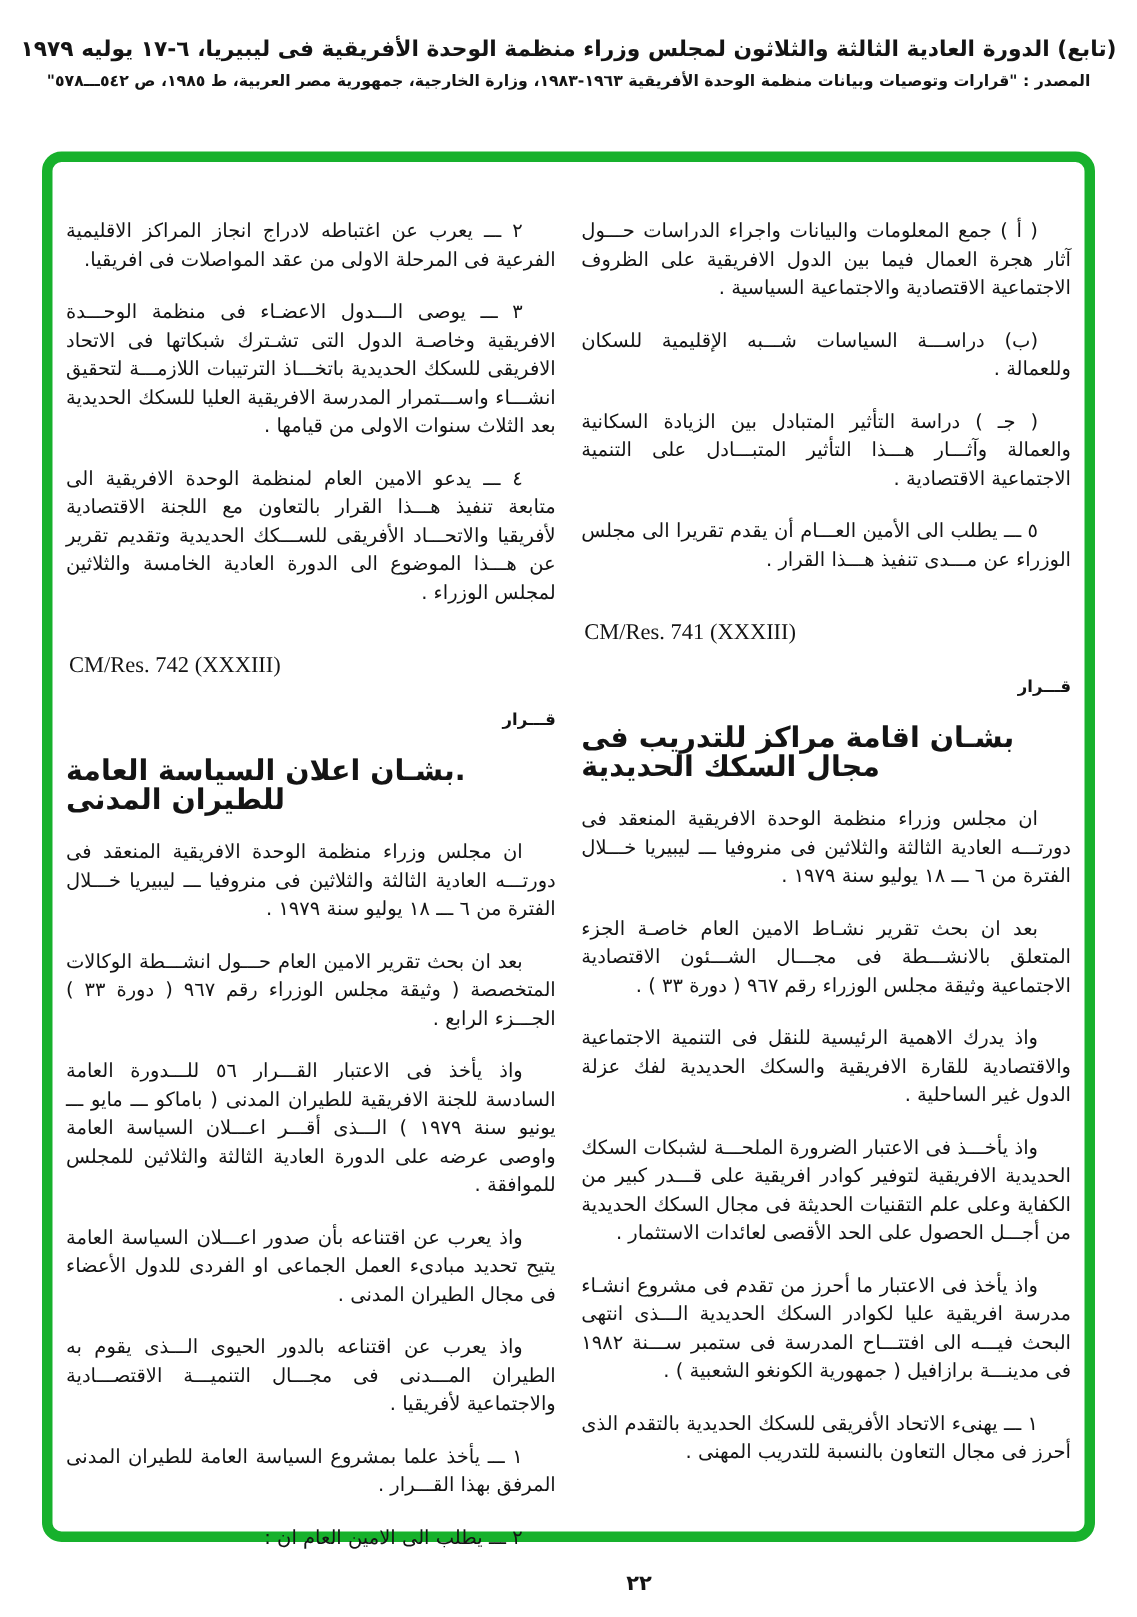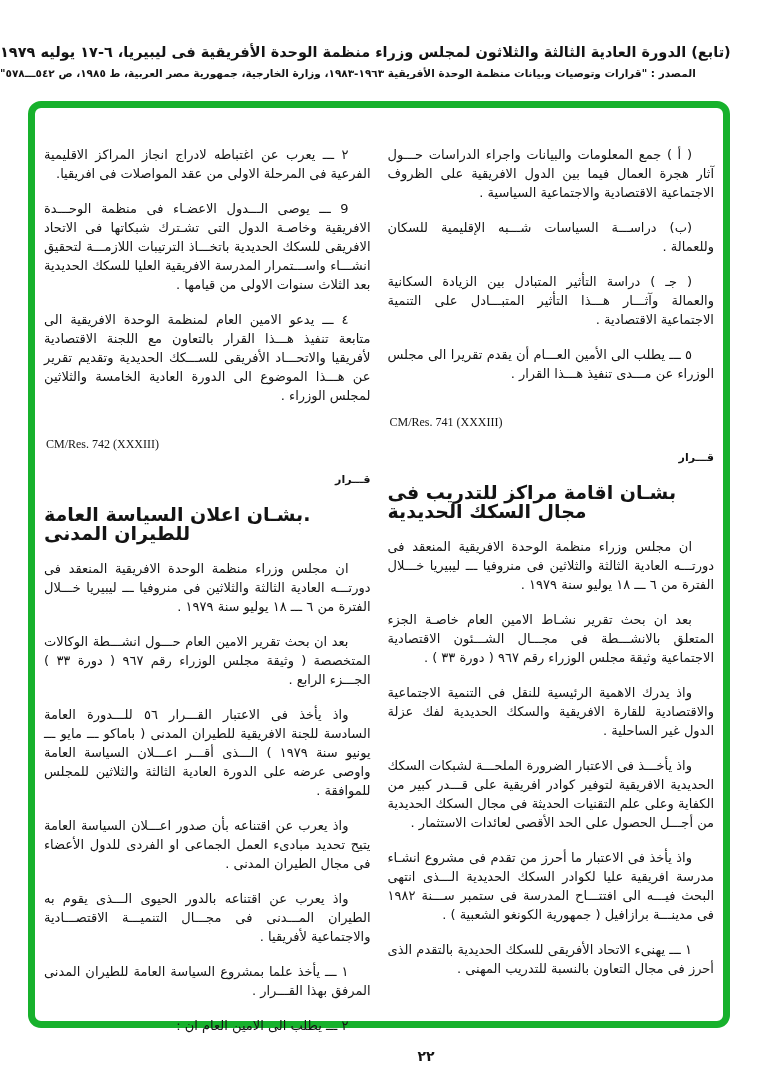--- a/index.html
+++ b/index.html
@@ -6,22 +6,22 @@
   body{
     width:758px;height:1078px;
     background:#ffffff;
     font-family:"DejaVu Sans",sans-serif;
     color:#141414;
     position:relative;
     overflow:hidden;
   }
   .header{
     direction:rtl;
-    text-align:left;
-    padding-top:44px;
+    text-align:center;
+    padding-top:25px;
   }
   .header .title{
     font-size:14.5px;
     font-weight:bold;
     letter-spacing:0;
   }
   .header .source{
     font-size:10.5px;
     font-weight:bold;
     margin-top:7px;
@@ -51,21 +51,21 @@
     line-height:19px;
   }
   .col p{
     margin:16px 0 14px 0;
     text-indent:22px;
   }
   .res-code{
     direction:ltr;
     text-align:left;
     font-family:"Liberation Serif","DejaVu Serif",serif;
-    font-size:12px;
+    font-size:15px;
     margin:30px 0 0 2px;
   }
   .res-title{
     font-weight:bold;
     font-size:11px;
     margin:16px 0 16px 0;
     text-indent:0 !important;
   }
   .res-subject{
     text-align:left;
@@ -107,21 +107,21 @@
       <p>ان مجلس وزراء منظمة الوحدة الافريقية المنعقد فى دورتـــه العادية الثالثة والثلاثين فى منروفيا ـــ ليبيريا خـــلال الفترة من ٦ ـــ ١٨ يوليو سنة ١٩٧٩ .</p>
       <p>بعد ان بحث تقرير نشـاط الامين العام خاصـة الجزء المتعلق بالانشـــطة فى مجـــال الشـــئون الاقتصادية الاجتماعية وثيقة مجلس الوزراء رقم ٩٦٧ ( دورة ٣٣ ) .</p>
       <p>واذ يدرك الاهمية الرئيسية للنقل فى التنمية الاجتماعية والاقتصادية للقارة الافريقية والسكك الحديدية لفك عزلة الدول غير الساحلية .</p>
       <p>واذ يأخـــذ فى الاعتبار الضرورة الملحـــة لشبكات السكك الحديدية الافريقية لتوفير كوادر افريقية على قـــدر كبير من الكفاية وعلى علم التقنيات الحديثة فى مجال السكك الحديدية من أجـــل الحصول على الحد الأقصى لعائدات الاستثمار .</p>
       <p>واذ يأخذ فى الاعتبار ما أحرز من تقدم فى مشروع انشـاء مدرسة افريقية عليا لكوادر السكك الحديدية الـــذى انتهى البحث فيـــه الى افتتـــاح المدرسة فى ستمبر ســـنة ١٩٨٢ فى مدينـــة برازافيل ( جمهورية الكونغو الشعبية ) .</p>
       <p>١ ـــ يهنىء الاتحاد الأفريقى للسكك الحديدية بالتقدم الذى أحرز فى مجال التعاون بالنسبة للتدريب المهنى .</p>
     </div>
 
     <div class="col">
       <p>٢ ـــ يعرب عن اغتباطه لادراج انجاز المراكز الاقليمية الفرعية فى المرحلة الاولى من عقد المواصلات فى افريقيا.</p>
-      <p>9 ـــ يوصى الـــدول الاعضـاء فى منظمة الوحـــدة الافريقية وخاصـة الدول التى تشـترك شبكاتها فى الاتحاد الافريقى للسكك الحديدية باتخـــاذ الترتيبات اللازمـــة لتحقيق انشـــاء واســـتمرار المدرسة الافريقية العليا للسكك الحديدية بعد الثلاث سنوات الاولى من قيامها .</p>
+      <p>٣ ـــ يوصى الـــدول الاعضـاء فى منظمة الوحـــدة الافريقية وخاصـة الدول التى تشـترك شبكاتها فى الاتحاد الافريقى للسكك الحديدية باتخـــاذ الترتيبات اللازمـــة لتحقيق انشـــاء واســـتمرار المدرسة الافريقية العليا للسكك الحديدية بعد الثلاث سنوات الاولى من قيامها .</p>
       <p>٤ ـــ يدعو الامين العام لمنظمة الوحدة الافريقية الى متابعة تنفيذ هـــذا القرار بالتعاون مع اللجنة الاقتصادية لأفريقيا والاتحـــاد الأفريقى للســـكك الحديدية وتقديم تقرير عن هـــذا الموضوع الى الدورة العادية الخامسة والثلاثين لمجلس الوزراء .</p>
       <div class="res-code">CM/Res. 742 (XXXIII)</div>
       <p class="res-title">قـــرار</p>
       <p class="res-subject">.بشـان اعلان السياسة العامة للطيران المدنى</p>
       <p>ان مجلس وزراء منظمة الوحدة الافريقية المنعقد فى دورتـــه العادية الثالثة والثلاثين فى منروفيا ـــ ليبيريا خـــلال الفترة من ٦ ـــ ١٨ يوليو سنة ١٩٧٩ .</p>
       <p>بعد ان بحث تقرير الامين العام حـــول انشـــطة الوكالات المتخصصة ( وثيقة مجلس الوزراء رقم ٩٦٧ ( دورة ٣٣ ) الجـــزء الرابع .</p>
       <p>واذ يأخذ فى الاعتبار القـــرار ٥٦ للـــدورة العامة السادسة للجنة الافريقية للطيران المدنى ( باماكو ـــ مايو ـــ يونيو سنة ١٩٧٩ ) الـــذى أقـــر اعـــلان السياسة العامة واوصى عرضه على الدورة العادية الثالثة والثلاثين للمجلس للموافقة .</p>
       <p>واذ يعرب عن اقتناعه بأن صدور اعـــلان السياسة العامة يتيح تحديد مبادىء العمل الجماعى او الفردى للدول الأعضاء فى مجال الطيران المدنى .</p>
       <p>واذ يعرب عن اقتناعه بالدور الحيوى الـــذى يقوم به الطيران المـــدنى فى مجـــال التنميـــة الاقتصـــادية والاجتماعية لأفريقيا .</p>
       <p>١ ـــ يأخذ علما بمشروع السياسة العامة للطيران المدنى المرفق بهذا القـــرار .</p>

